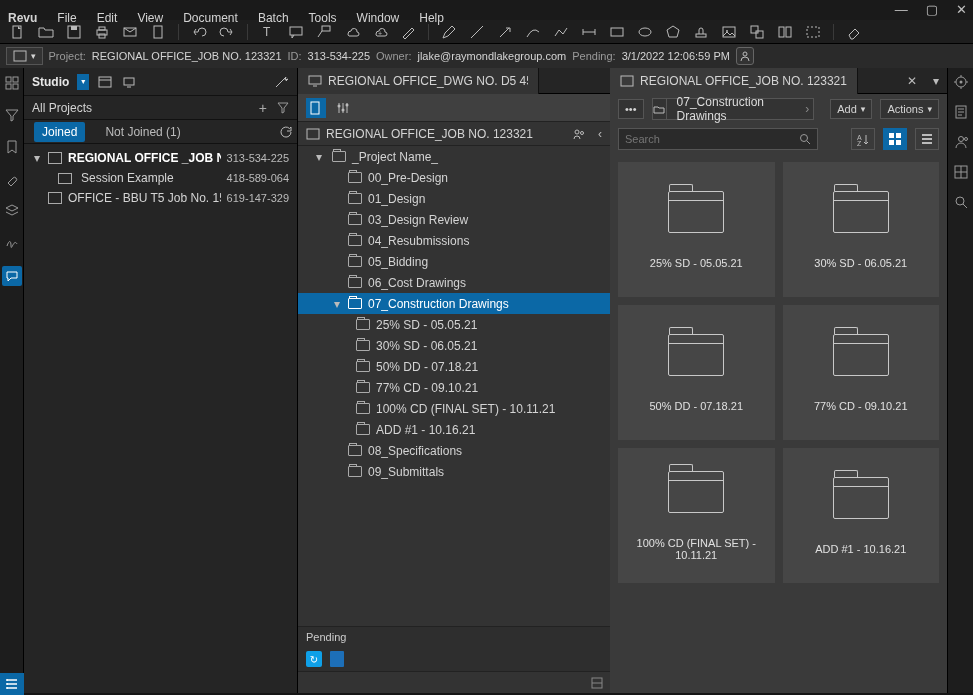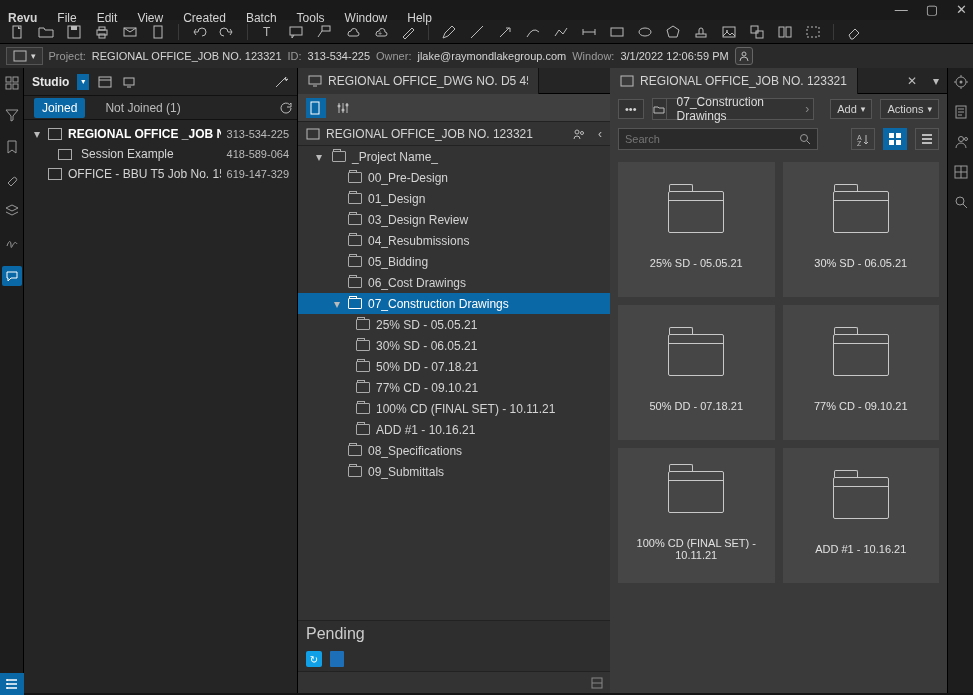--- a/index.html
+++ b/index.html
@@ -84,21 +84,21 @@
 .tree { flex:1; overflow:auto; }
 .tnode { display:flex; align-items:center; height:21px; gap:6px; padding-right:6px;}
 .tnode .chev { width:10px; color:#bbb;}
 .tnode .fold { width:14px;height:11px;border:1px solid #aaa;border-radius:1px;position:relative;}
 .tnode .fold::before{content:"";position:absolute;top:-3px;left:0;width:6px;height:2px;border:1px solid #aaa;border-bottom:none;}
 .tnode.sel { background:#0b68a6; color:#fff; }
 .tnode.sel .fold{border-color:#fff;}
 .tnode.sel .fold::before{border-color:#fff;}
 .ind1{padding-left:18px;} .ind2{padding-left:34px;text-align:center;} .ind3{padding-left:42px;}
 .pending { border-top:1px solid #222; background:#2e2e2e;}
-.pending .phdr{ padding:4px 8px; font-size:16px; color:#ccc;}
+.pending .phdr{ padding:4px 8px; font-size:11px; color:#ccc;}
 .pending .prow{ display:flex; align-items:center; gap:8px; padding:4px 8px;}
 .pending .pic{width:16px;height:16px;background:#0fa0e8;border-radius:2px;display:flex;align-items:center;justify-content:center;font-size:10px;color:#fff;}
 .pending .pic2{width:14px;height:16px;background:#1d6fb8;border-radius:1px;}
 
 .rcol { flex:1; background:#3a3a3a; display:flex; flex-direction:column; min-width:0;}
 .rtab { height:26px; background:#252525; display:flex; align-items:center; border-bottom:1px solid #000;}
 .rtab .doc-tab { background:#3a3a3a; }
 .rtab .close { margin-left:auto; padding:0 8px; color:#bbb;}
 .rtab .dd { padding:0 8px; color:#bbb;}
 .toolbar-row{height:30px; display:flex; align-items:center; padding:0 8px; gap:8px;}
@@ -124,21 +124,21 @@
 svg{display:block;}
 </style>
 </head>
 <body>
 
 <div class="menubar">
   <span style="font-weight:bold;">Revu</span>
   <span>File</span>
   <span>Edit</span>
   <span>View</span>
-  <span>Created</span>
+  <span>Document</span>
   <span>Batch</span>
   <span>Tools</span>
   <span>Window</span>
   <span>Help</span>
 </div>
 <div class="winctl">
   <span>—</span>
   <span>▢</span>
   <span>✕</span>
 </div>
@@ -319,21 +319,21 @@
         <rect x="1" y="1" width="12" height="10" fill="none" stroke="#bbb"></rect>
       </svg>
     <span style="font-size:9px;">▾</span>
   </div>
   <span class="lbl">Project:</span>
   <span class="val">REGIONAL OFFICE_JOB NO. 123321</span>
   <span class="lbl">ID:</span>
   <span class="val">313-534-225</span>
   <span class="lbl">Owner:</span>
   <span class="val">jlake@raymondlakegroup.com</span>
-  <span class="lbl">Window:</span>
+  <span class="lbl">Pending:</span>
   <span class="val">3/1/2022 12:06:59 PM</span>
   <div class="circbtn">
       <svg width="12" height="12" viewBox="0 0 12 12">
         <circle cx="6" cy="4" r="2" fill="none" stroke="#bbb"></circle>
         <path d="M2 11a4 4 0 018 0" fill="none" stroke="#bbb"></path>
       </svg>
     </div>
   <div class="upbtn">
     <span>Upload Status</span>
     <span style="font-size:9px;">▾</span>
@@ -399,20 +399,29 @@
           <svg width="16" height="16" viewBox="0 0 16 16">
             <rect x="3" y="4" width="10" height="7" fill="none" stroke="#bbb"></rect>
             <line x1="6" y1="13" x2="10" y2="13" stroke="#bbb"></line>
           </svg>
         </div>
       <div class="pushr hicon">
           <svg width="16" height="16" viewBox="0 0 16 16">
             <path d="M3 13l8-8m0 0l2-2-1 3 3-1-2 2" fill="none" stroke="#bbb"></path>
           </svg>
         </div>
+    </div>
+    <div class="allproj">
+      <span>All Projects</span>
+      <span class="plus">+</span>
+      <span class="f">
+          <svg width="12" height="12" viewBox="0 0 12 12">
+            <path d="M1 1h10L7 6v4l-2 1V6z" fill="none" stroke="#999"></path>
+          </svg>
+        </span>
     </div>
     <div class="tabs">
       <div class="tab sel">Joined</div>
       <div class="tab">Not Joined (1)</div>
       <span class="refresh">
           <svg width="14" height="14" viewBox="0 0 14 14">
             <path d="M12 7a5 5 0 11-1.5-3.5L12 2v4H8" fill="none" stroke="#bbb"></path>
           </svg>
         </span>
     </div>

